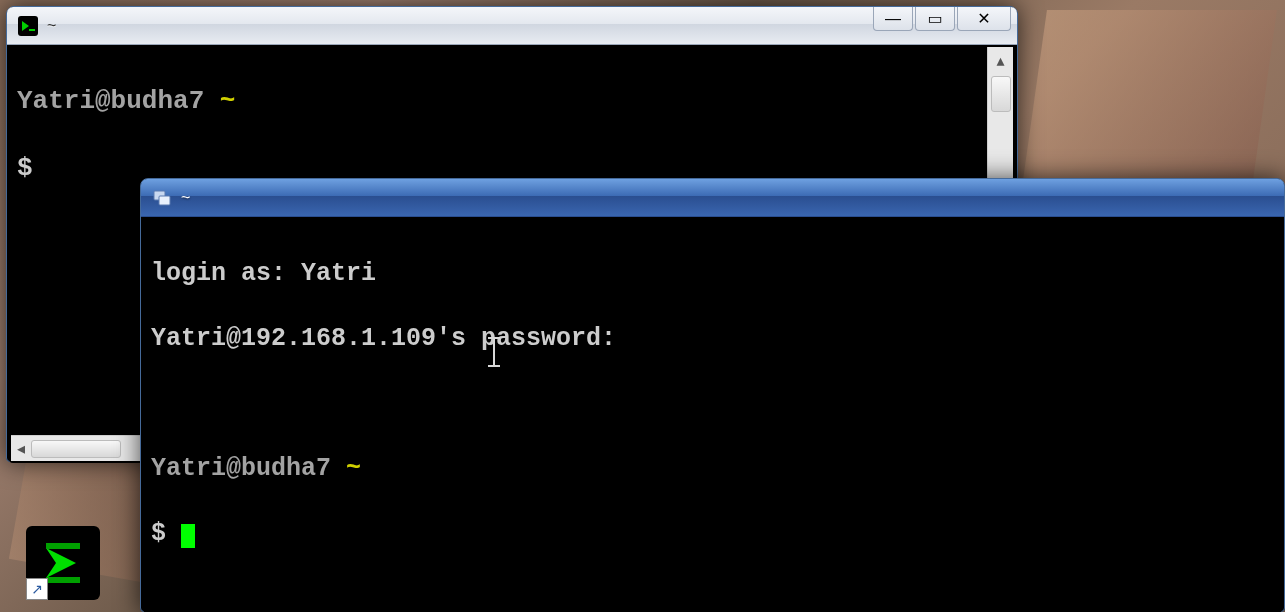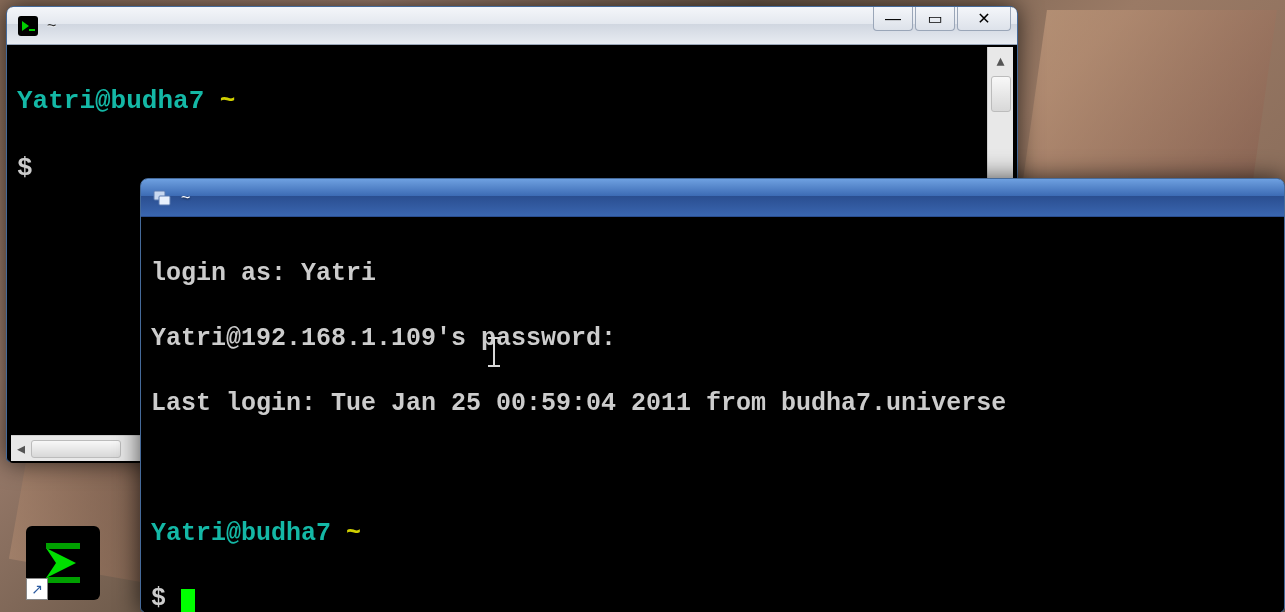--- a/index.html
+++ b/index.html
@@ -79,21 +79,21 @@
   }
 
   
   .term {
     font-family: "Courier New", monospace;
     color: #ccc;
     padding: 6px 8px;
     line-height: 1.3;
     white-space: pre;
   }
-  .term .g { color: #14b8a6; }
+  .term .g { color: #a3a3a3; }
   .term .y { color: #d0d000; }
   .term .w { color: #cccccc; }
   .prompt-line { display: block; }
 
   
   .vscroll {
     position: absolute; right: 2px; top: 2px; bottom: 2px;
     width: 26px;
     background: #e8e8e8;
     border-left: 1px solid #cfcfcf;
@@ -208,21 +208,20 @@
         <rect x="2" y="3" width="11" height="9" rx="1" fill="#c8d8f0" stroke="#5a7ab0"></rect>
         <rect x="7" y="8" width="11" height="9" rx="1" fill="#e8f0fc" stroke="#5a7ab0"></rect>
       </svg>
     </span>
     <span class="title-text">~</span>
   </div>
   <div class="content">
     <div class="term mid">
 <span class="prompt-line"><span class="w">login as: Yatri</span></span>
 <span class="prompt-line"><span class="w">Yatri@192.168.1.109's password:</span></span>
-<span class="prompt-line"><span class="w">Last login: Tue Jan 25 00:59:04 2011 from budha7.universe</span></span>
 <span class="prompt-line"> </span>
 <span class="prompt-line"><span class="g">Yatri@budha7</span> <span class="y">~</span></span>
 <span class="prompt-line"><span class="w">$</span> <span class="cursor-block"></span></span>
     </div>
     <div class="ibeam"></div>
   </div>
 </div>
 
 <div class="desktop-icon">
   <div class="tile">

